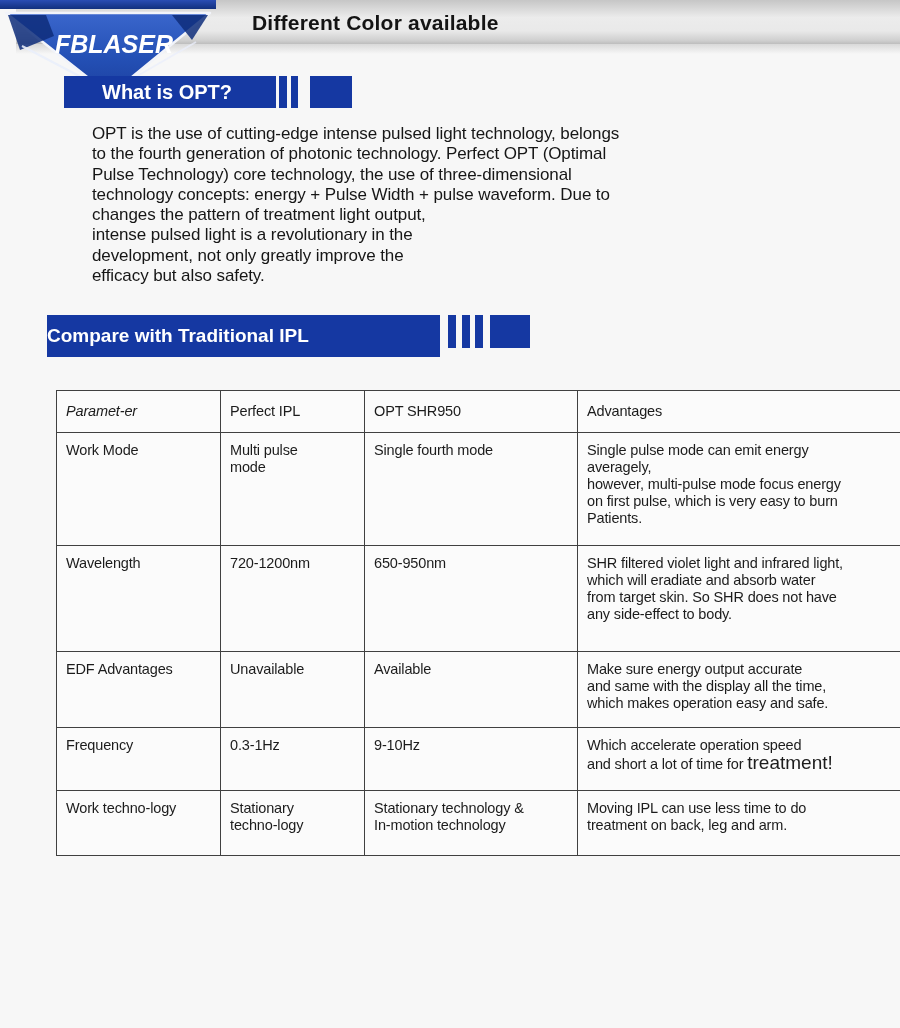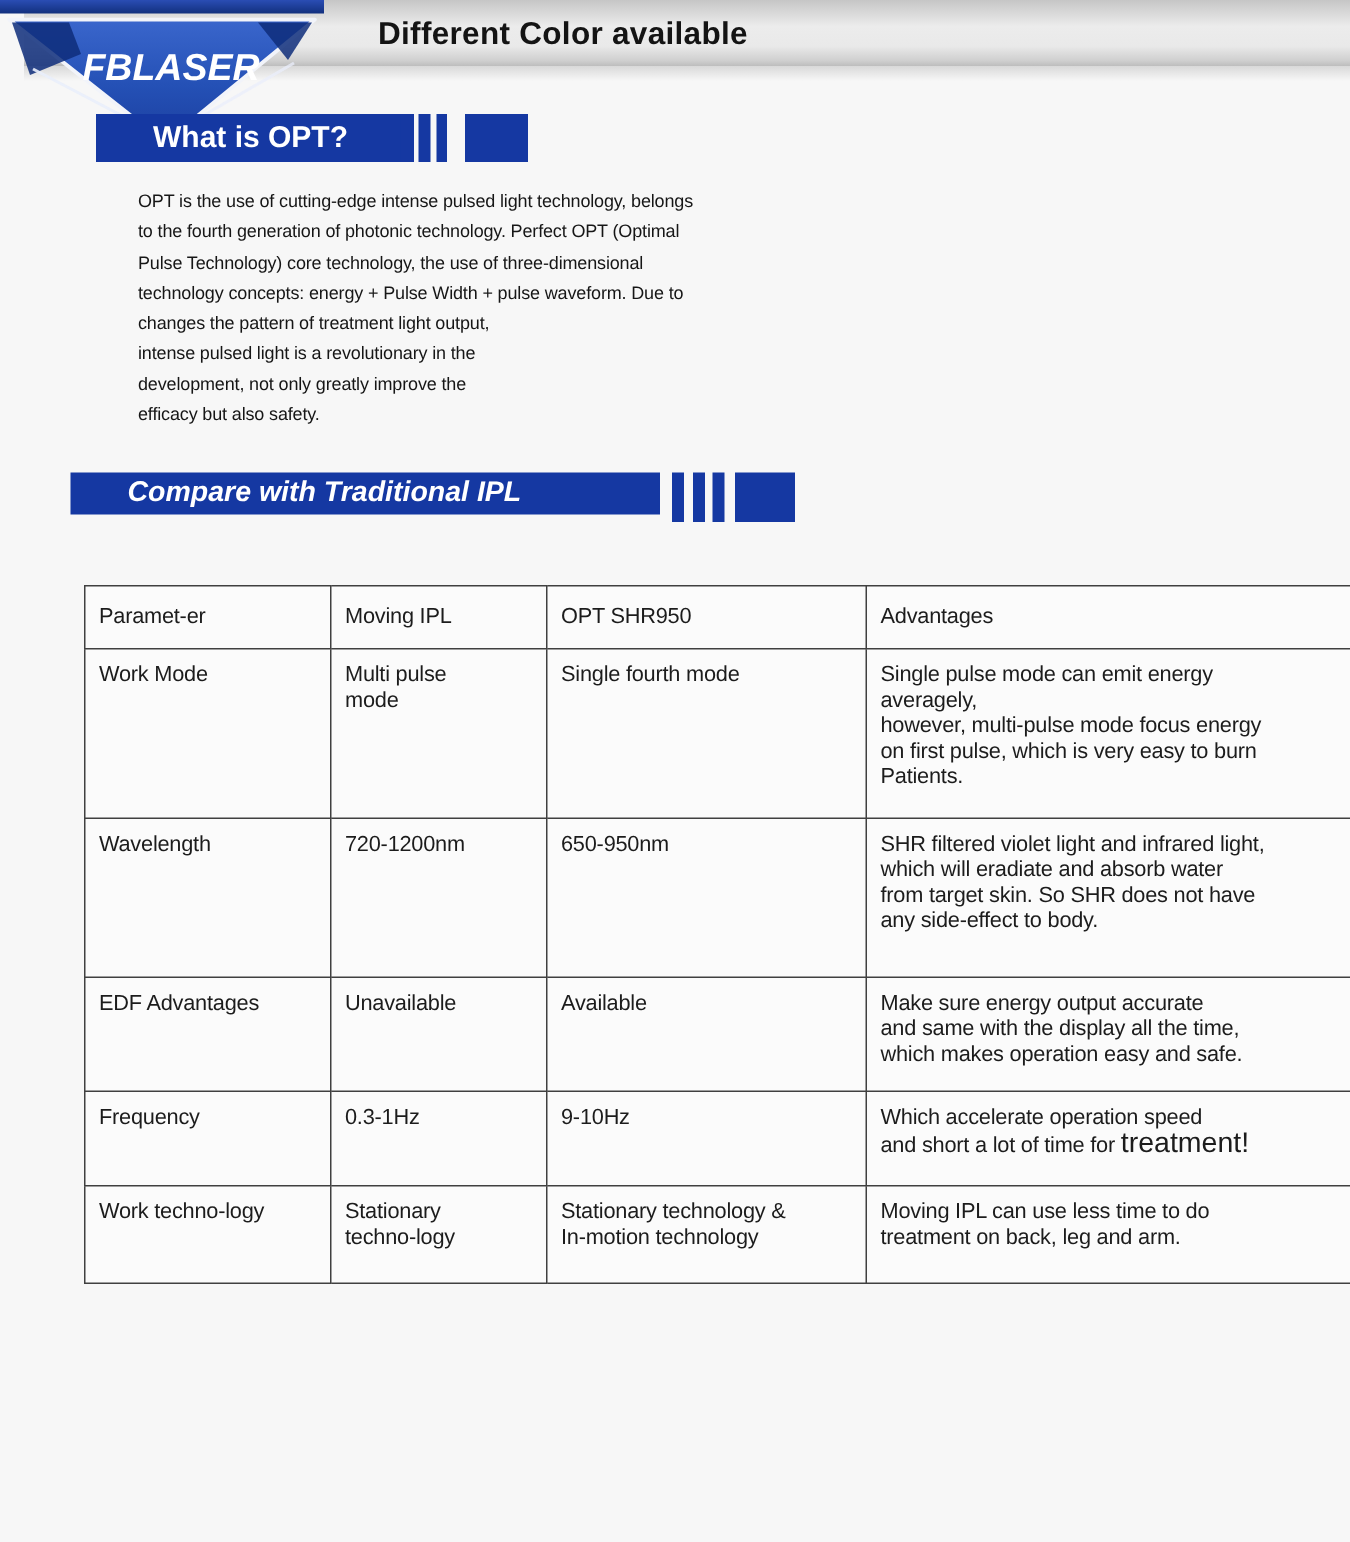--- a/index.html
+++ b/index.html
@@ -30,54 +30,54 @@
   
   .logo{position:absolute;left:0;top:0;width:220px;height:102px;}
   
   .banner{
     position:absolute;
     background:var(--brand-blue,#1538a2);
     color:#fff;font-weight:bold;
     display:flex;align-items:center;
   }
   .banner-what{left:48px;top:76px;width:212px;height:32px;font-size:20px;padding-left:38px;box-sizing:border-box;margin-left:16px;}
-  .banner-compare{left:47px;top:315px;width:393px;height:28px;font-size:19px;padding-left:38px;box-sizing:border-box;font-style:italic;}
+  .banner-compare{left:47px;top:315px;width:393px;height:42px;font-size:19px;box-sizing:border-box;}
   .decor{position:absolute;background:var(--brand-blue,#1538a2);}
   .d1a{left:267px;top:76px;width:7px;height:32px;}
   .d1b{left:279px;top:76px;width:8px;height:32px;}
   .d1c{left:291px;top:76px;width:7px;height:32px;}
   .d1sq{left:310px;top:76px;width:42px;height:32px;}
   .d2a{left:448px;top:315px;width:8px;height:33px;}
   .d2b{left:462px;top:315px;width:8px;height:33px;}
   .d2c{left:475px;top:315px;width:8px;height:33px;}
   .d2sq{left:490px;top:315px;width:40px;height:33px;}
   
   .intro{
     position:absolute;left:92px;top:124px;width:650px;
-    margin:0;font-size:12px;line-height:20.3px;color:#161616;
+    margin:0;font-size:17px;line-height:20.3px;color:#161616;
     white-space:pre-line;letter-spacing:-0.1px;
   }
   
   .cmp-table{
     position:absolute;left:56px;top:390px;
     border-collapse:collapse;table-layout:fixed;
     width:791px;
     font-size:14.5px;color:#1c1c1c;letter-spacing:-0.15px;
     background:#fbfbfb;
   }
   .cmp-table td{
     border:1.5px solid var(--table-border,#404040);
     vertical-align:top;
     padding:9px 8px 4px 9px;
     line-height:17px;
     white-space:pre-line;
     overflow:hidden;
   }
   .cmp-table tr.rh td{padding-top:12px;}
-  .c0{width:146px;} .c1{width:126px;} .c2{width:195px;} .c3{width:324px;}
+  .c0{width:146px;font-style:italic;} .c1{width:126px;} .c2{width:195px;} .c3{width:324px;}
   tr.rh{height:42px;} tr.r1{height:113px;} tr.r2{height:106px;}
   tr.r3{height:76px;} tr.r4{height:63px;} tr.r5{height:65px;}
   .emph{font-size:19px;letter-spacing:0;}
 </style>
 </head>
 <body>
 
 <div class="stage">
 
   <div class="header-bar">
@@ -127,21 +127,21 @@
   </div>
   <div class="decor d2a"></div>
   <div class="decor d2b"></div>
   <div class="decor d2c"></div>
   <div class="decor d2sq"></div>
 
   <table class="cmp-table">
     <tbody>
       <tr class="rh">
         <td class="c0">Paramet-er</td>
-        <td class="c1">Moving IPL</td>
+        <td class="c1">Perfect IPL</td>
         <td class="c2">OPT SHR950</td>
         <td class="c3">Advantages</td>
       </tr>
       <tr class="r1">
         <td>Work Mode</td>
         <td>Multi pulse
 mode</td>
         <td>Single fourth mode</td>
         <td>Single pulse mode can emit energy
 averagely,

